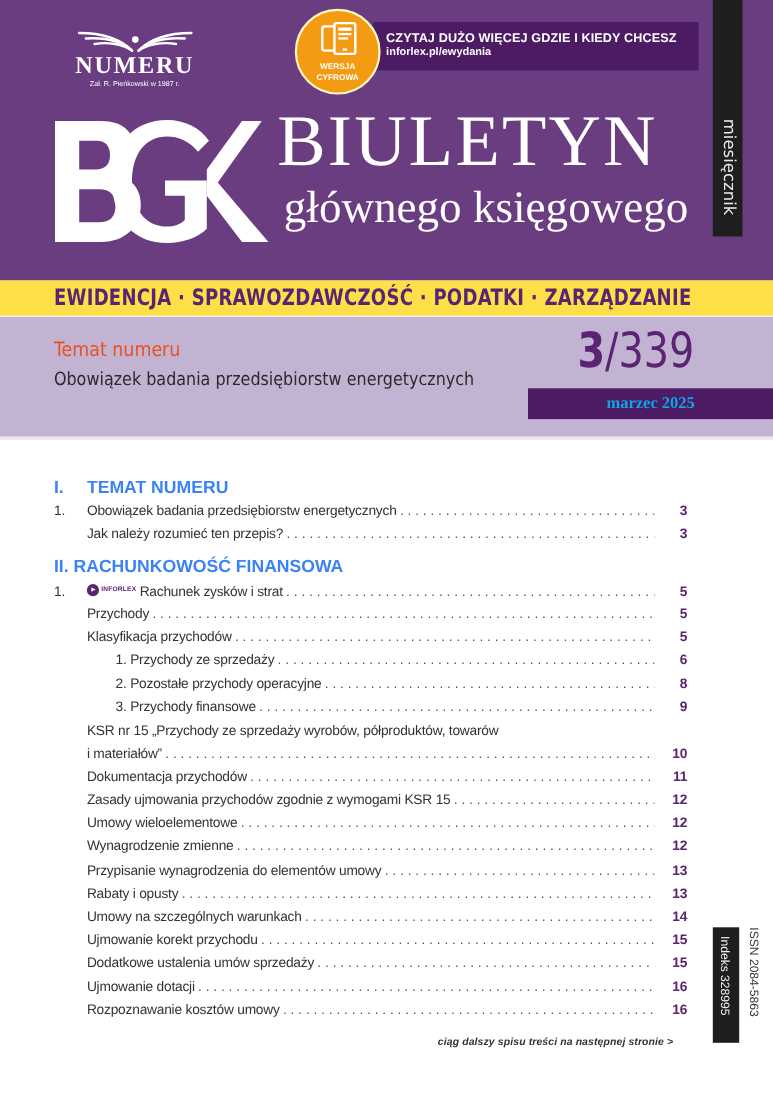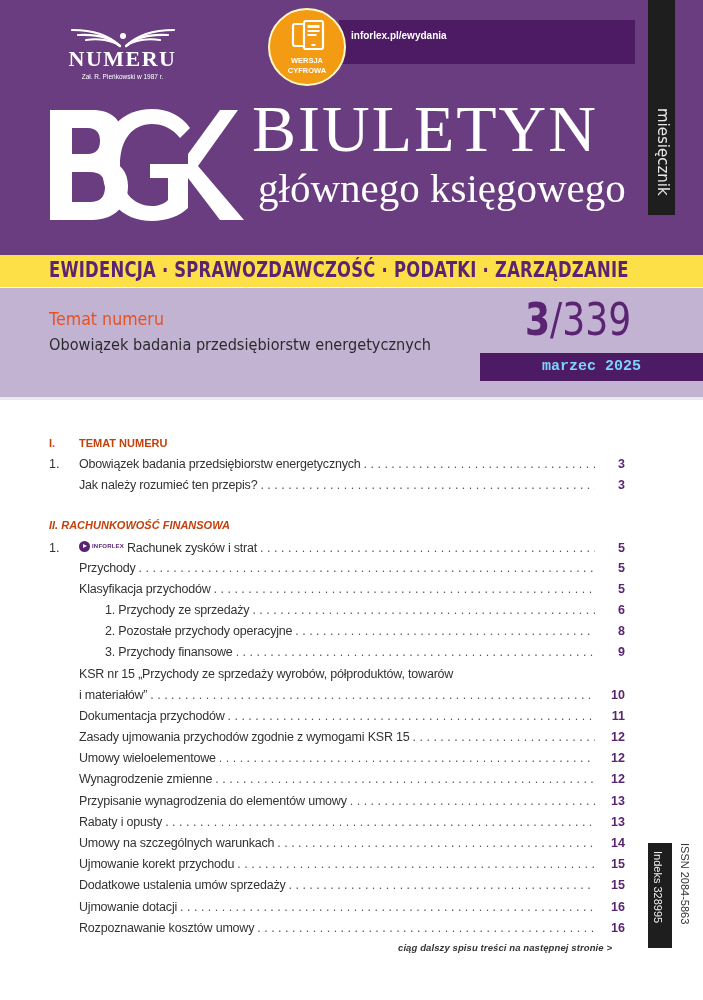--- a/index.html
+++ b/index.html
@@ -39,28 +39,28 @@
   .categories { position: absolute; left: 0; top: 255px; width: 703px; height: 32px; background: #fde047; }
   .categories span { position: absolute; left: 49px; top: 3px; color: #5a2472; font-weight: bold; font-size: 20.5px; letter-spacing: 0.3px; white-space: nowrap; font-family: "DejaVu Sans", sans-serif; transform: scaleX(0.8); transform-origin: left center; }
 
   
   .topic-band { position: absolute; left: 0; top: 288px; width: 703px; height: 109px; background: #c3b3d3; }
   .topic-label { position: absolute; left: 49px; top: 20px; color: #e8511f; font-size: 18px; font-family: "DejaVu Sans", sans-serif; transform: scaleX(0.88); transform-origin: left center; white-space: nowrap; }
   .topic-title { position: absolute; left: 49px; top: 44px; width: 440px; color: #2a2a2a; font-size: 16.5px; line-height: 25px; font-family: "DejaVu Sans", sans-serif; transform: scaleX(0.88); transform-origin: left center; }
   .issue-number { position: absolute; left: 525px; top: 10px; color: #5a2472; font-size: 44px; line-height: 1; white-space: nowrap; font-family: "DejaVu Sans", sans-serif; transform: scaleX(0.82); transform-origin: left center; }
   .issue-number b { font-weight: bold; }
   .issue-number .thin { font-weight: normal; }
-  .issue-date { position: absolute; left: 480px; top: 65px; width: 223px; height: 28px; background: #4d1a64; color: #7dd3fc; font-weight: bold; font-size: 15px; text-align: center; line-height: 28px; font-family: Liberation Mono, monospace; }
+  .issue-date { position: absolute; left: 480px; top: 65px; width: 223px; height: 28px; background: #4d1a64; color: #0ea5e9; font-weight: bold; font-size: 15px; text-align: center; line-height: 28px; font-family: Liberation Serif, serif; }
   .band-rule { position: absolute; left: 0; top: 397px; width: 703px; height: 3px; background: #ece8ef; }
 
   
   .toc { position: absolute; left: 49px; top: 433px; width: 576px; font-family: "Liberation Sans", sans-serif; }
-  .toc-section { color: #c2410c; font-weight: bold; font-size: 11px; height: 21px; line-height: 21px; white-space: nowrap; }
+  .toc-section { color: #3b82f6; font-weight: bold; font-size: 16px; height: 21px; line-height: 21px; white-space: nowrap; }
   .toc-section .num { display: inline-block; width: 30px; }
-  .toc-section.sec2 { margin-top: 19px; font-style: italic; }
+  .toc-section.sec2 { margin-top: 9px; }
   .toc-row { position: relative; display: flex; align-items: baseline; height: 21.2px; line-height: 21.2px; font-size: 12.5px; color: #333; }
   .toc-row .rnum { width: 30px; flex: 0 0 30px; }
   .toc-row .ind1 { width: 30px; flex: 0 0 30px; }
   .toc-row .ind2 { width: 56px; flex: 0 0 56px; }
   .toc-row .label { white-space: nowrap; letter-spacing: -0.2px; }
   .toc-row .dots { flex: 1 1 auto; overflow: hidden; white-space: nowrap; color: #555; margin: 0 8px 0 3px; letter-spacing: 3px; }
   .toc-row .dots::after { content: ". . . . . . . . . . . . . . . . . . . . . . . . . . . . . . . . . . . . . . . . . . . . . . . . . . . . . . . . . . . . . . . . . . . . . . . . . . . . . . . . . . ."; letter-spacing: 0; }
   .toc-row .page { flex: 0 0 22px; text-align: right; color: #5a2472; font-weight: bold; }
   .toc-row.multi { height: auto; display: block; }
   .toc-row.multi .line1 { padding-left: 30px; height: 21.2px; line-height: 21.2px; white-space: nowrap; letter-spacing: -0.2px; }
@@ -91,20 +91,21 @@
         <path d="M58 20 C68 11 84 8 100 9"></path>
         <path d="M58 20 C66 14 80 12 92 14"></path>
       </g>
       <circle cx="55" cy="10" r="3" fill="#fff"></circle>
     </svg>
     <div class="infor-name">NUMERU</div>
     <div class="infor-sub">Zał. R. Pieńkowski w 1987 r.</div>
   </div>
 
   <div class="promo-bar">
+    <div class="promo-title">CZYTAJ DUŻO WIĘCEJ GDZIE I KIEDY CHCESZ</div>
     <div class="promo-link">inforlex.pl/ewydania</div>
   </div>
 
   <div class="digital-badge">
     <svg class="devices" width="34" height="32" viewBox="0 0 34 32">
       <rect x="2" y="4" width="12" height="22" rx="2" fill="none" stroke="#fff" stroke-width="2.2"></rect>
       <rect x="13" y="1" width="19" height="28" rx="2" fill="#f39b12" stroke="#fff" stroke-width="2.2"></rect>
       <rect x="16.5" y="5" width="12" height="3" fill="#fff"></rect>
       <rect x="16.5" y="10" width="12" height="2" fill="#fff"></rect>
       <rect x="16.5" y="14" width="9" height="2" fill="#fff"></rect>

